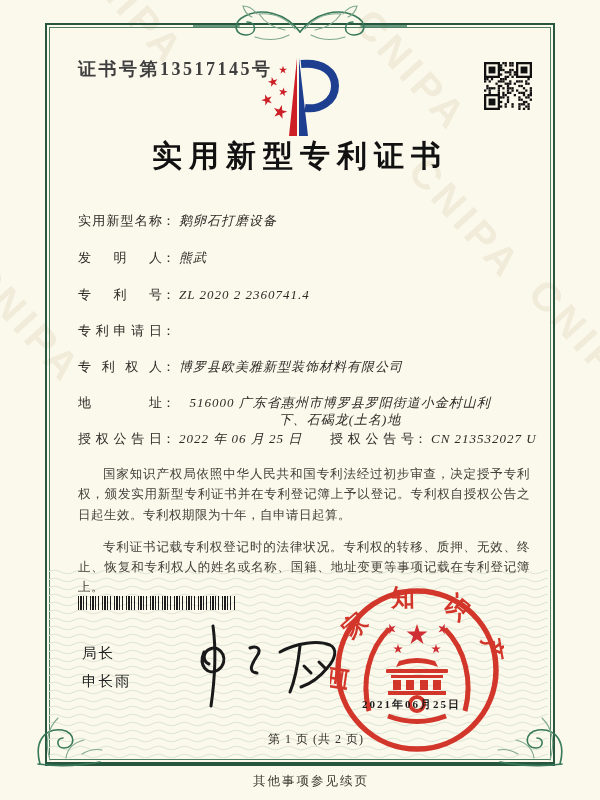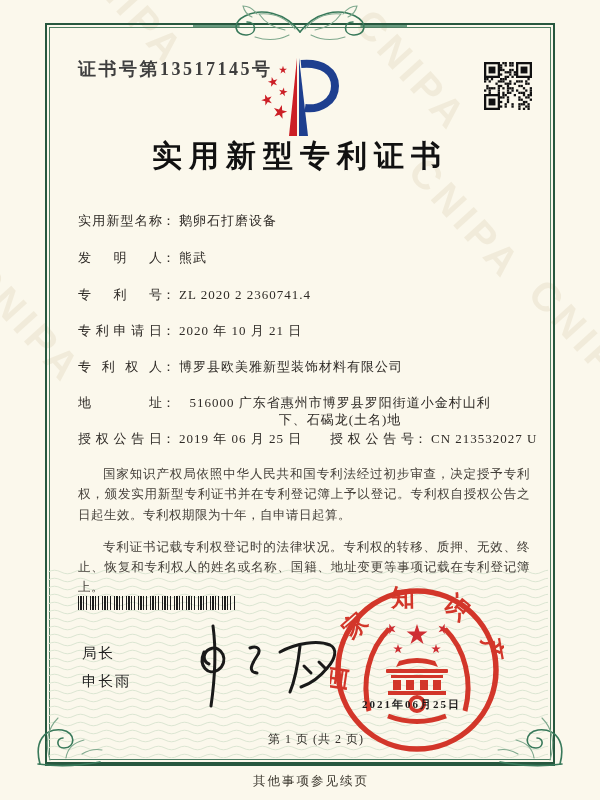--- a/index.html
+++ b/index.html
@@ -35,21 +35,21 @@
   .qr{position:absolute;left:484px;top:62px;width:48px;height:48px;}
   .logo{position:absolute;left:253px;top:56px;width:96px;height:84px;}
   .title{
     position:absolute;left:0;top:136px;width:100%;text-align:center;
     font-size:30px;font-weight:700;letter-spacing:7px;color:#111;
   }
   
   .field{position:absolute;left:78px;font-size:13px;color:#2e2a26;display:flex;align-items:flex-start;}
   .f-label{display:inline-flex;justify-content:space-between;width:84px;flex:none;letter-spacing:0;}
   .f-colon{flex:none;margin-right:4px;}
-  .f-value{letter-spacing:1px;line-height:17px;}
+  .f-value{letter-spacing:1px;line-height:17px;font-style:italic;}
   .addr .f-value{width:322px;text-align:center;}
   .grant-right{left:330px;}
   
   .paras{position:absolute;left:78px;top:452px;width:452px;font-size:12.5px;
          line-height:1.62;color:#45403a;text-align:justify;letter-spacing:.5px;}
   .paras p{margin:12px 0 3px 0;text-indent:2em;}
   
   .barcode{
     position:absolute;left:78px;top:596px;width:158px;height:14px;
     background:repeating-linear-gradient(90deg,
@@ -315,21 +315,20 @@
   </div>
   <div class="field" style="top:322px">
     <span class="f-label">
         <span>专</span>
         <span>利</span>
         <span>申</span>
         <span>请</span>
         <span>日</span>
       </span>
       <span class="f-colon">：</span>
-    <span class="f-value">2020 年 10 月 21 日</span>
   </div>
   <div class="field" style="top:358px">
     <span class="f-label">
         <span>专</span>
         <span>利</span>
         <span>权</span>
         <span>人</span>
       </span>
       <span class="f-colon">：</span>
     <span class="f-value">博罗县欧美雅新型装饰材料有限公司</span>
@@ -344,21 +343,21 @@
   </div>
   <div class="field" style="top:430px">
     <span class="f-label">
         <span>授</span>
         <span>权</span>
         <span>公</span>
         <span>告</span>
         <span>日</span>
       </span>
       <span class="f-colon">：</span>
-    <span class="f-value">2019 年 06 月 25 日</span>
+    <span class="f-value">2022 年 06 月 25 日</span>
   </div>
   <div class="field grant-right" style="top:430px">
     <span class="f-label">
         <span>授</span>
         <span>权</span>
         <span>公</span>
         <span>告</span>
         <span>号</span>
       </span>
       <span class="f-colon">：</span>

